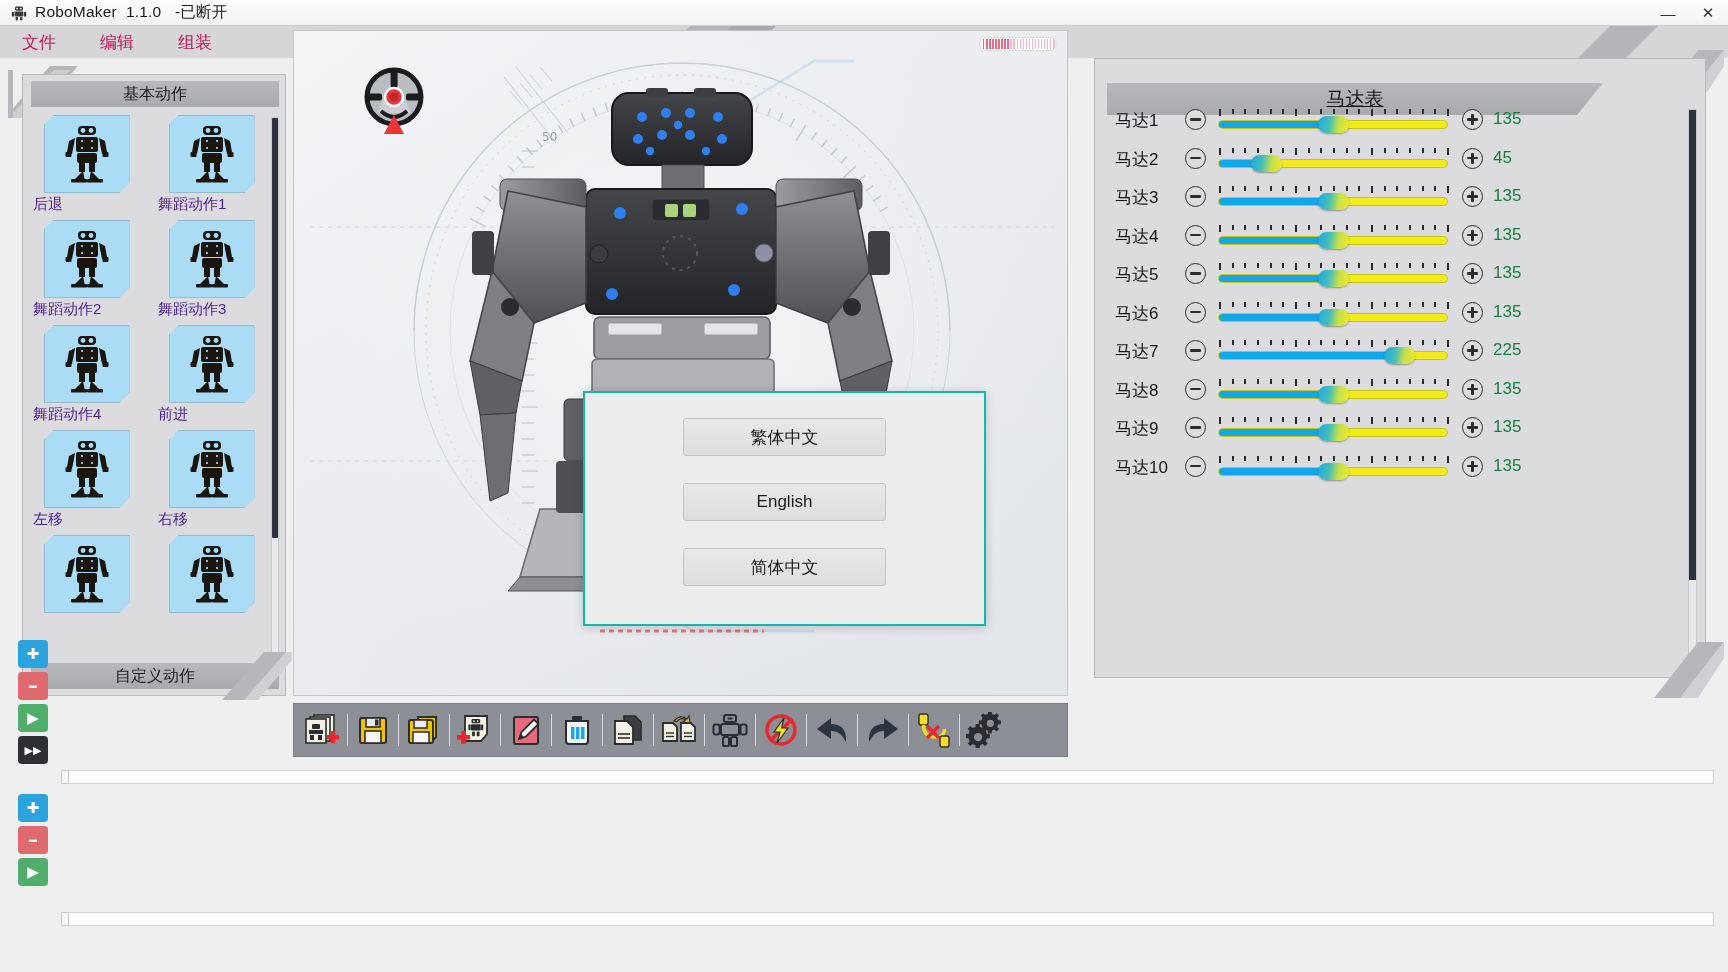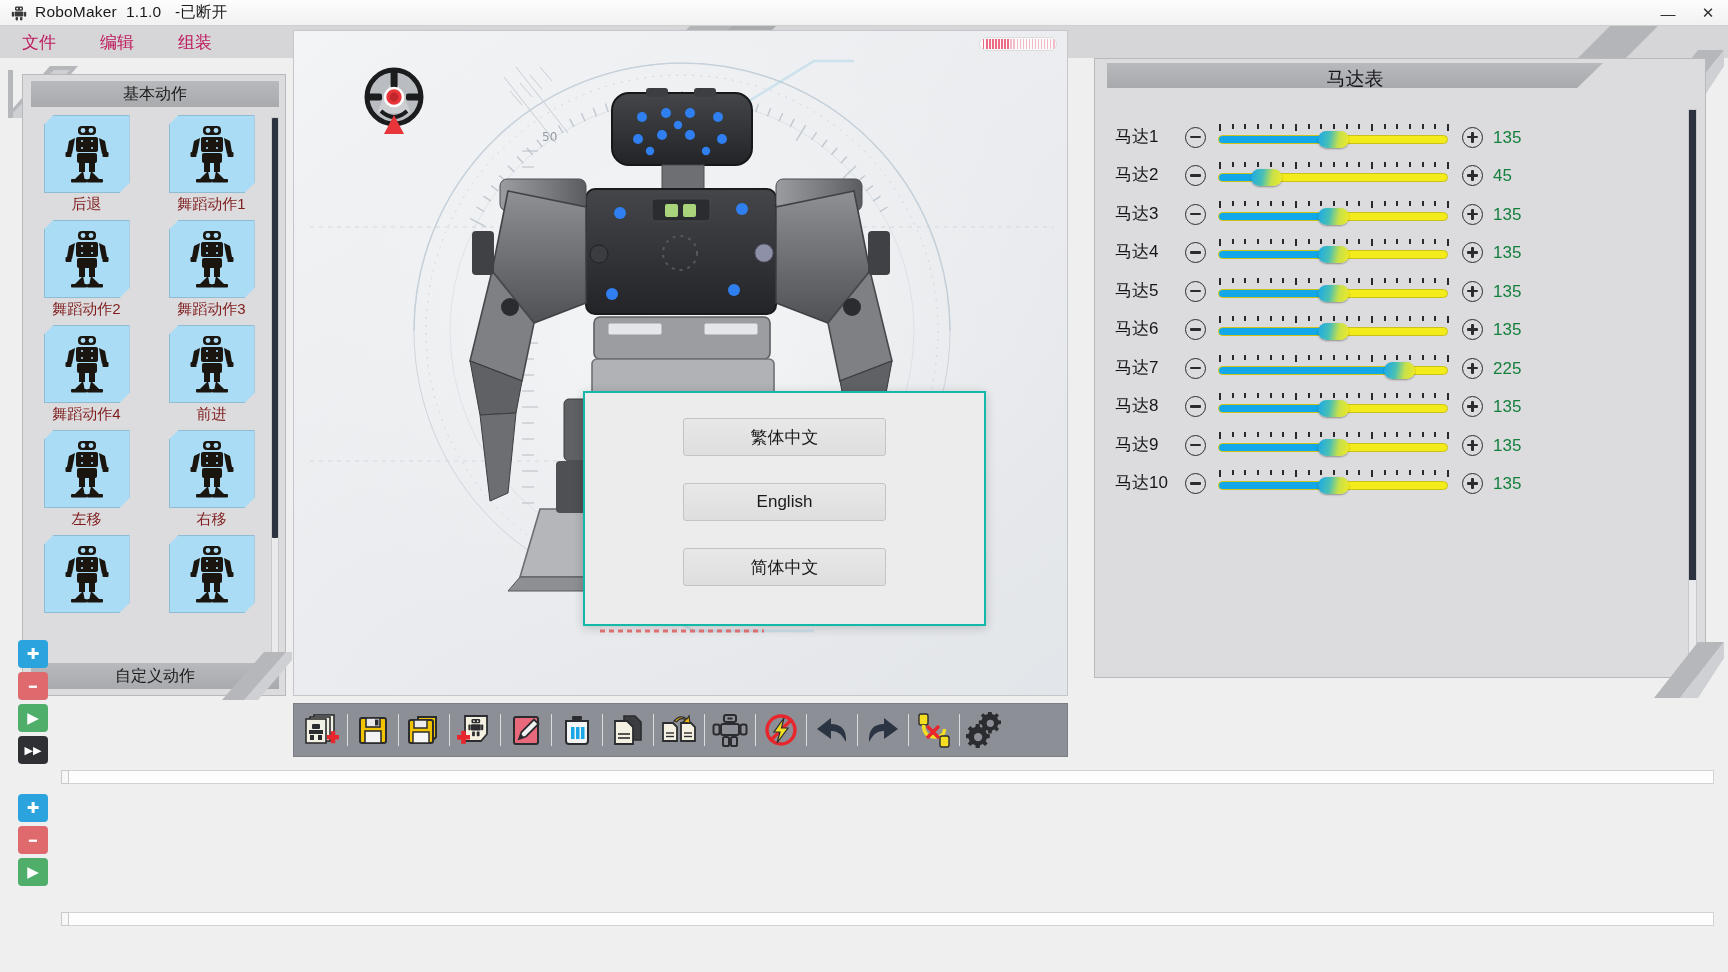--- a/index.html
+++ b/index.html
@@ -67,21 +67,21 @@
     display:flex; flex-wrap:wrap; gap:0px 18px; align-content:flex-start;
   }
   .action-cell{ width:107px; margin-bottom:6px; }
   .action-thumb{
     width:86px;height:78px;margin:0 auto;
     background:#aadcf5;
     border:1px solid #8fbdd3;
     clip-path: polygon(10px 0,100% 0,100% calc(100% - 10px),calc(100% - 10px) 100%,0 100%,0 10px);
     display:flex;align-items:center;justify-content:center;
   }
-  .action-label{ text-align:center; font-size:15px; margin-top:2px; color:#7f1d1d; white-space:nowrap;}
+  .action-label{ font-size:15px; margin-top:2px; color:#4c1d95; white-space:nowrap;}
   #left-scrollbar{
     position:absolute; right:6px; top:42px; width:8px; height:538px;
     background:#eaeaec; border:1px solid #c9c9cb;
   }
   #left-scroll-thumb{
     position:absolute; left:0; top:0; width:6px; height:420px;
     background:#2d3240; border-radius:1px;
   }
   #left-corner{
     position:absolute; left:0; top:0; width:70px; height:54px; pointer-events:none;
@@ -119,28 +119,29 @@
   }
   .tool-sep{ width:1px;height:32px;background:#e9eaec;margin:0 3px;opacity:.85; }
 
   
   #right-panel{ position:absolute; left:1080px; top:-12px; width:640px; height:646px; }
   #right-frame{
     position:absolute; left:14px; top:12px; width:612px; height:620px;
     background:#dcdcde; border:1px solid #b9b9bb;
   }
   #motor-head{
-    position:absolute; left:12px; top:4px; width:468px; height:25px;
+    position:absolute; left:12px; top:24px; width:468px; height:32px;
     background:linear-gradient(#b8b9bd,#a9aaae);
     color:#16161a; font-size:19px; text-align:center; line-height:32px;
     clip-path: polygon(0 0,100% 0,calc(100% - 26px) 100%,0 100%);
     width:496px;
+    text-decoration:underline;
   }
   #motor-list{ position:absolute; left:0; top:50px; width:612px; }
-  .motor-row{ height:38.5px; display:flex; align-items:flex-end; padding-left:20px; }
+  .motor-row{ height:38.5px; display:flex; align-items:flex-start; padding-left:20px; }
   .motor-name{ width:70px; font-size:17px; color:#16161a; }
   .rnd-btn{
     width:21px;height:21px;border-radius:50%;
     border:1.6px solid #2c2c2c; background:#dcdcde;
     display:flex;align-items:center;justify-content:center;
     position:relative; flex:none; cursor:default;
   }
   .rnd-btn .h{ position:absolute; width:11px;height:2.6px;background:#2c2c2c;border-radius:1px;}
   .rnd-btn .v{ position:absolute; width:2.6px;height:11px;background:#2c2c2c;border-radius:1px;}
   .slider-wrap{ position:relative; width:232px; height:24px; margin:0 12px; flex:none;}

